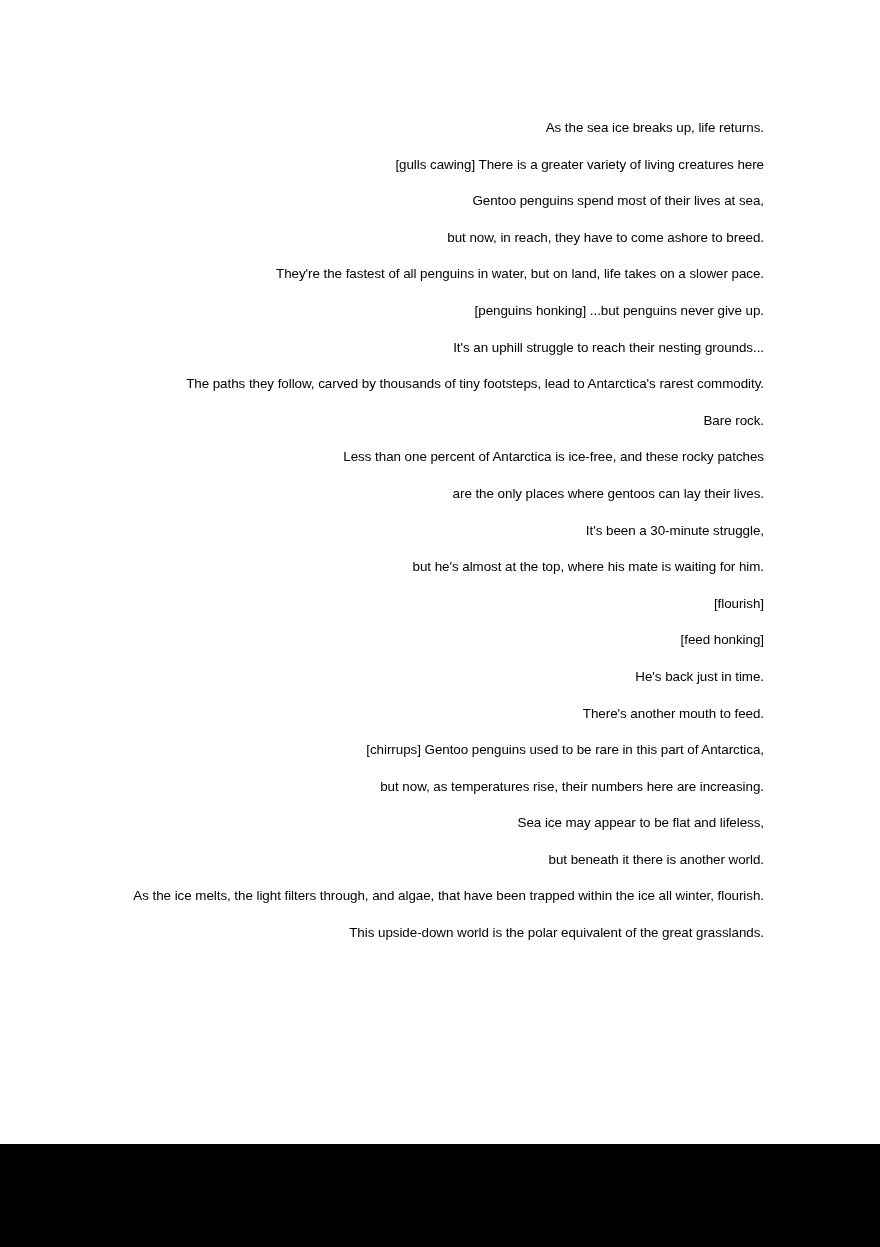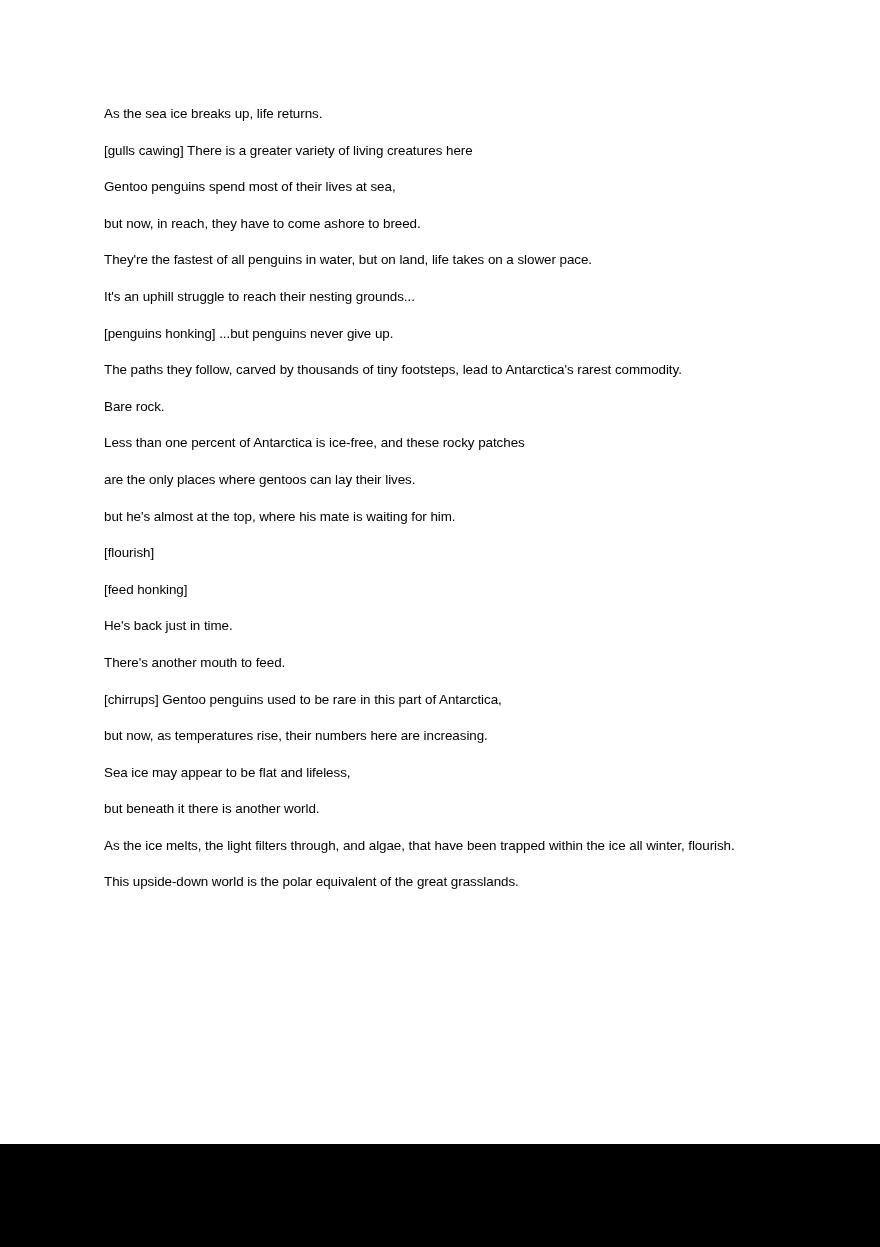--- a/index.html
+++ b/index.html
@@ -19,22 +19,23 @@
       position: absolute;
       left: 0;
       top: 0;
       width: 880px;
       height: 1144px;
       background: #ffffff;
     }
     .content {
       position: absolute;
       left: 104px;
-      top: 102px;
+      top: 116px;
       width: 660px;
+      text-align: right;
     }
     .para {
       margin: 0 0 13.6px 0;
       font-size: 13.4px;
       line-height: 23px;
       letter-spacing: -0.05px;
       white-space: normal;
     }
     .bottom-band {
       position: absolute;
@@ -48,26 +49,27 @@
 </head>
 <body>
 
 <div class="page">
   <div class="content">
     <p class="para">As the sea ice breaks up, life returns.</p>
     <p class="para">[gulls cawing] There is a greater variety of living creatures here</p>
     <p class="para">Gentoo penguins spend most of their lives at sea,</p>
     <p class="para">but now, in reach, they have to come ashore to breed.</p>
     <p class="para">They're the fastest of all penguins in water, but on land, life takes on a slower pace.</p>
+    <p class="para">[penguins honking] ...but penguins never give up.</p>
     <p class="para">It's an uphill struggle to reach their nesting grounds...</p>
-    <p class="para">[penguins honking] ...but penguins never give up.</p>
     <p class="para">The paths they follow, carved by thousands of tiny footsteps, lead to Antarctica's rarest commodity.</p>
     <p class="para">Bare rock.</p>
     <p class="para">Less than one percent of Antarctica is ice-free, and these rocky patches</p>
     <p class="para">are the only places where gentoos can lay their lives.</p>
+    <p class="para">It's been a 30-minute struggle,</p>
     <p class="para">but he's almost at the top, where his mate is waiting for him.</p>
     <p class="para">[flourish]</p>
     <p class="para">[feed honking]</p>
     <p class="para">He's back just in time.</p>
     <p class="para">There's another mouth to feed.</p>
     <p class="para">[chirrups] Gentoo penguins used to be rare in this part of Antarctica,</p>
     <p class="para">but now, as temperatures rise, their numbers here are increasing.</p>
     <p class="para">Sea ice may appear to be flat and lifeless,</p>
     <p class="para">but beneath it there is another world.</p>
     <p class="para">As the ice melts, the light filters through, and algae, that have been trapped within the ice all winter, flourish.</p>

